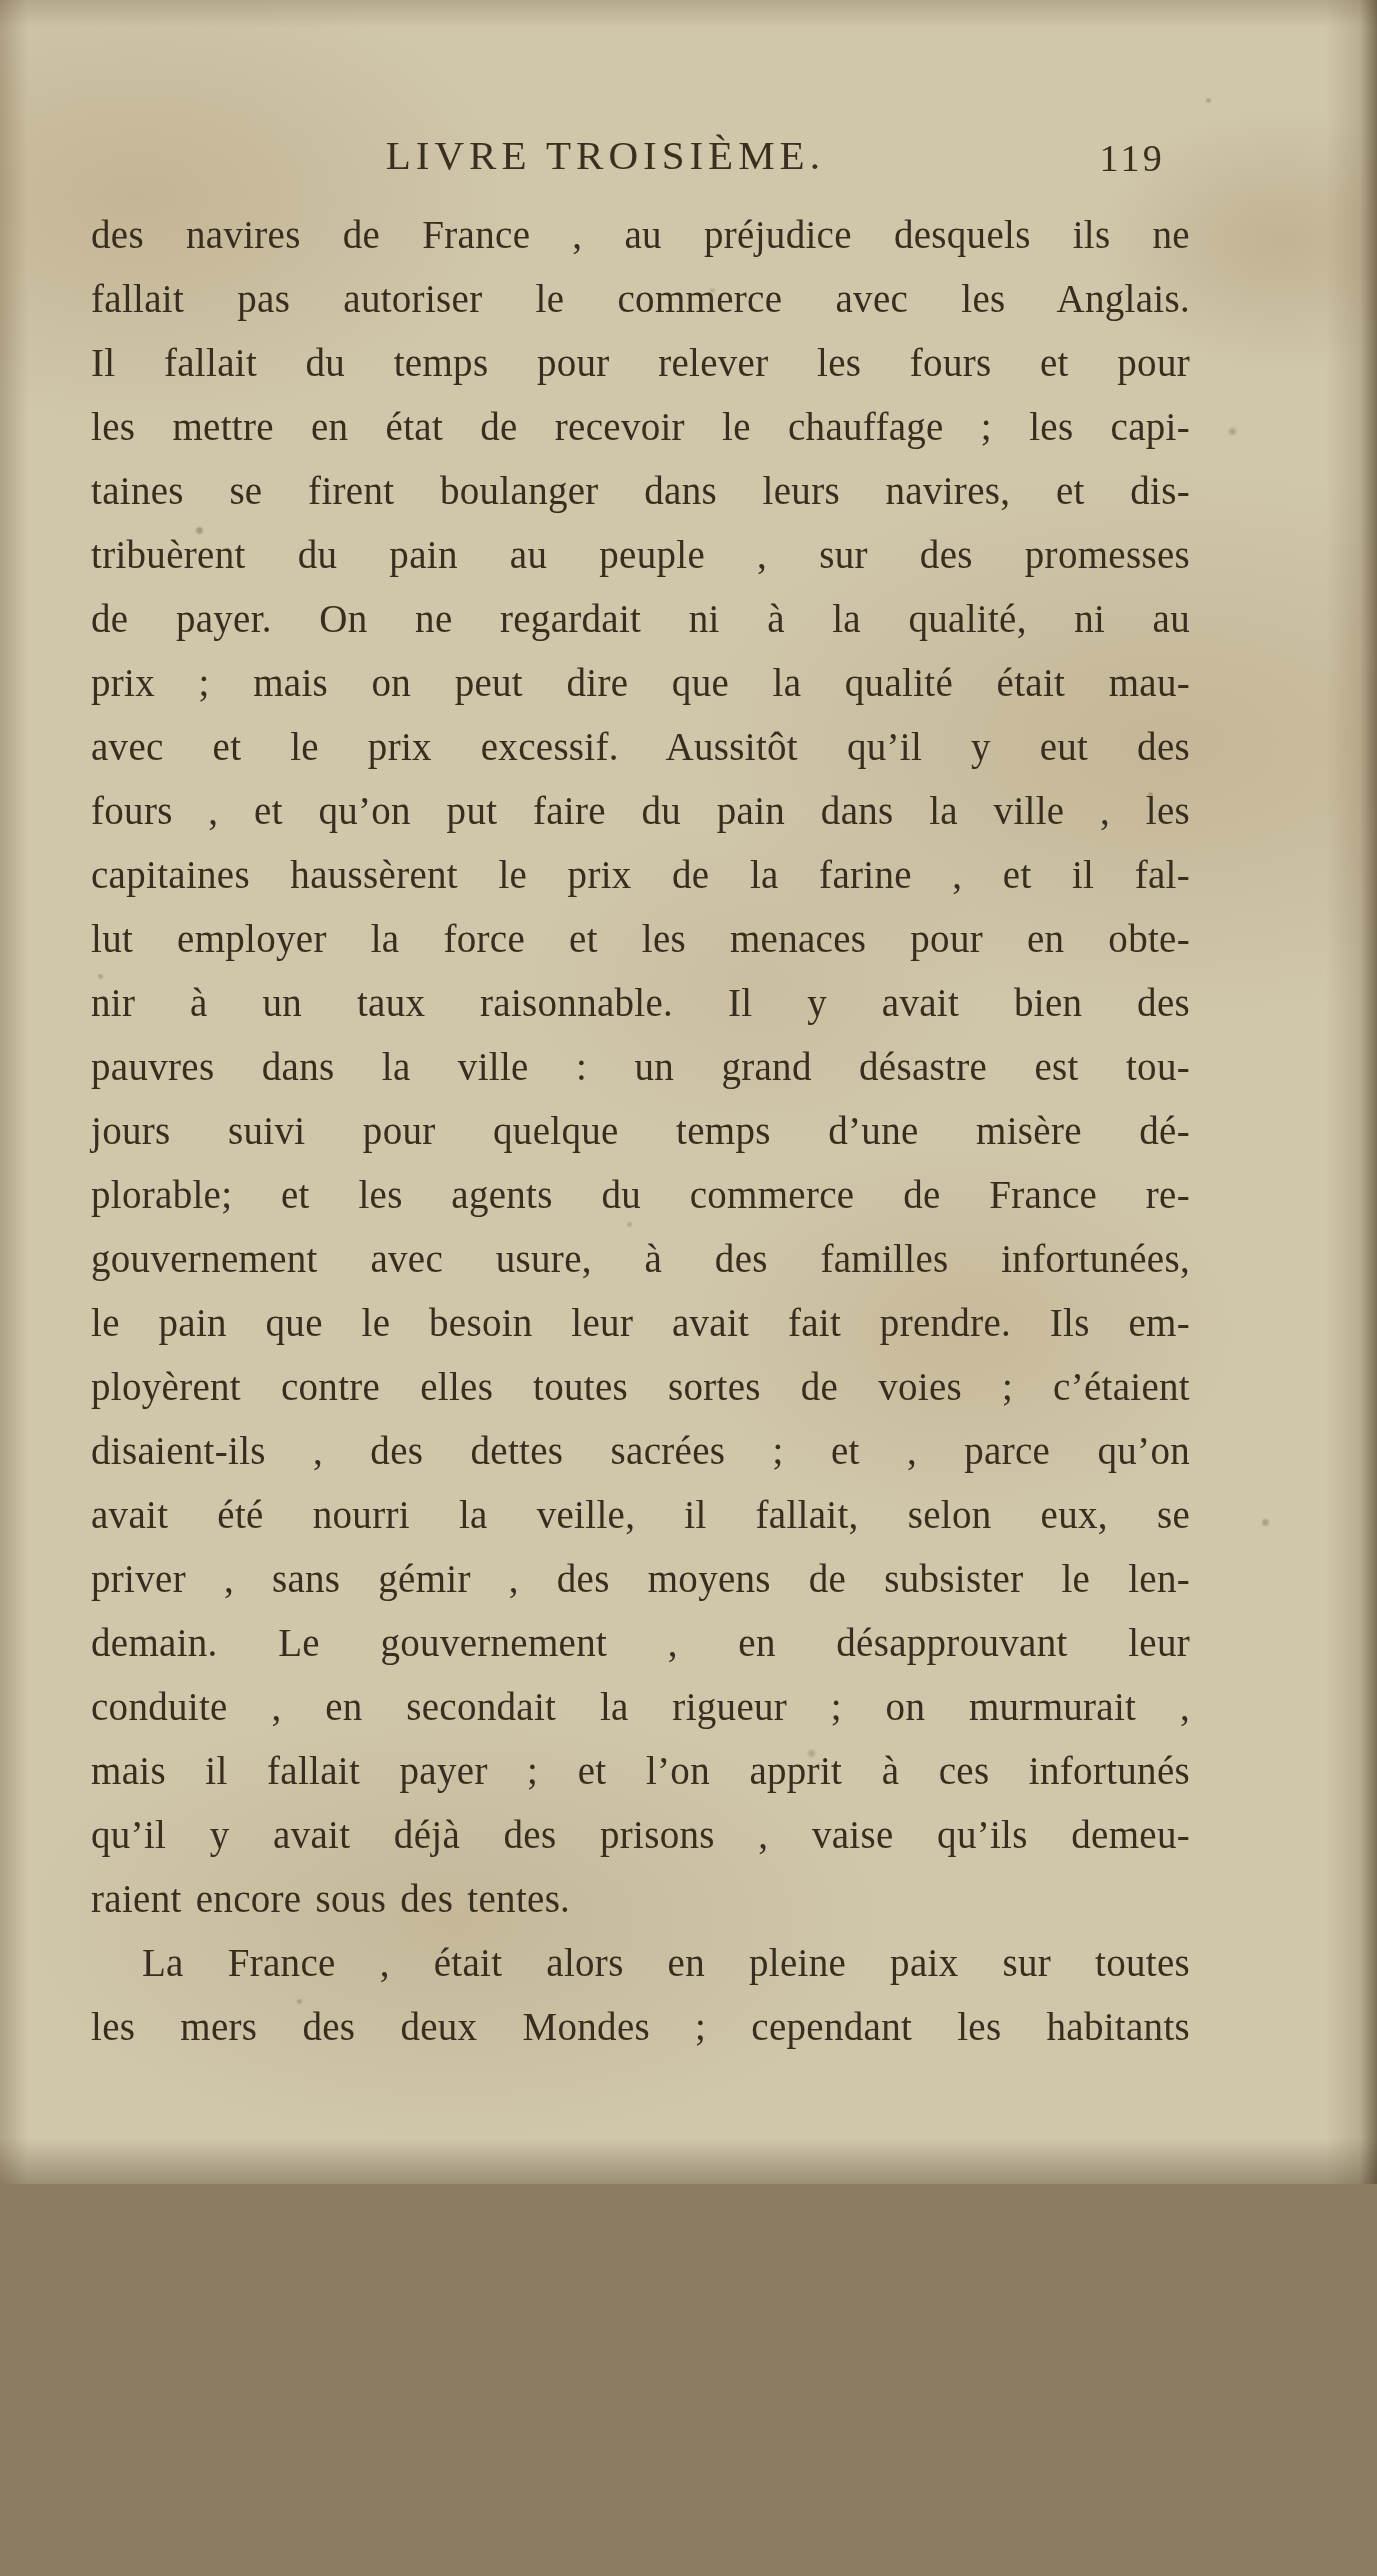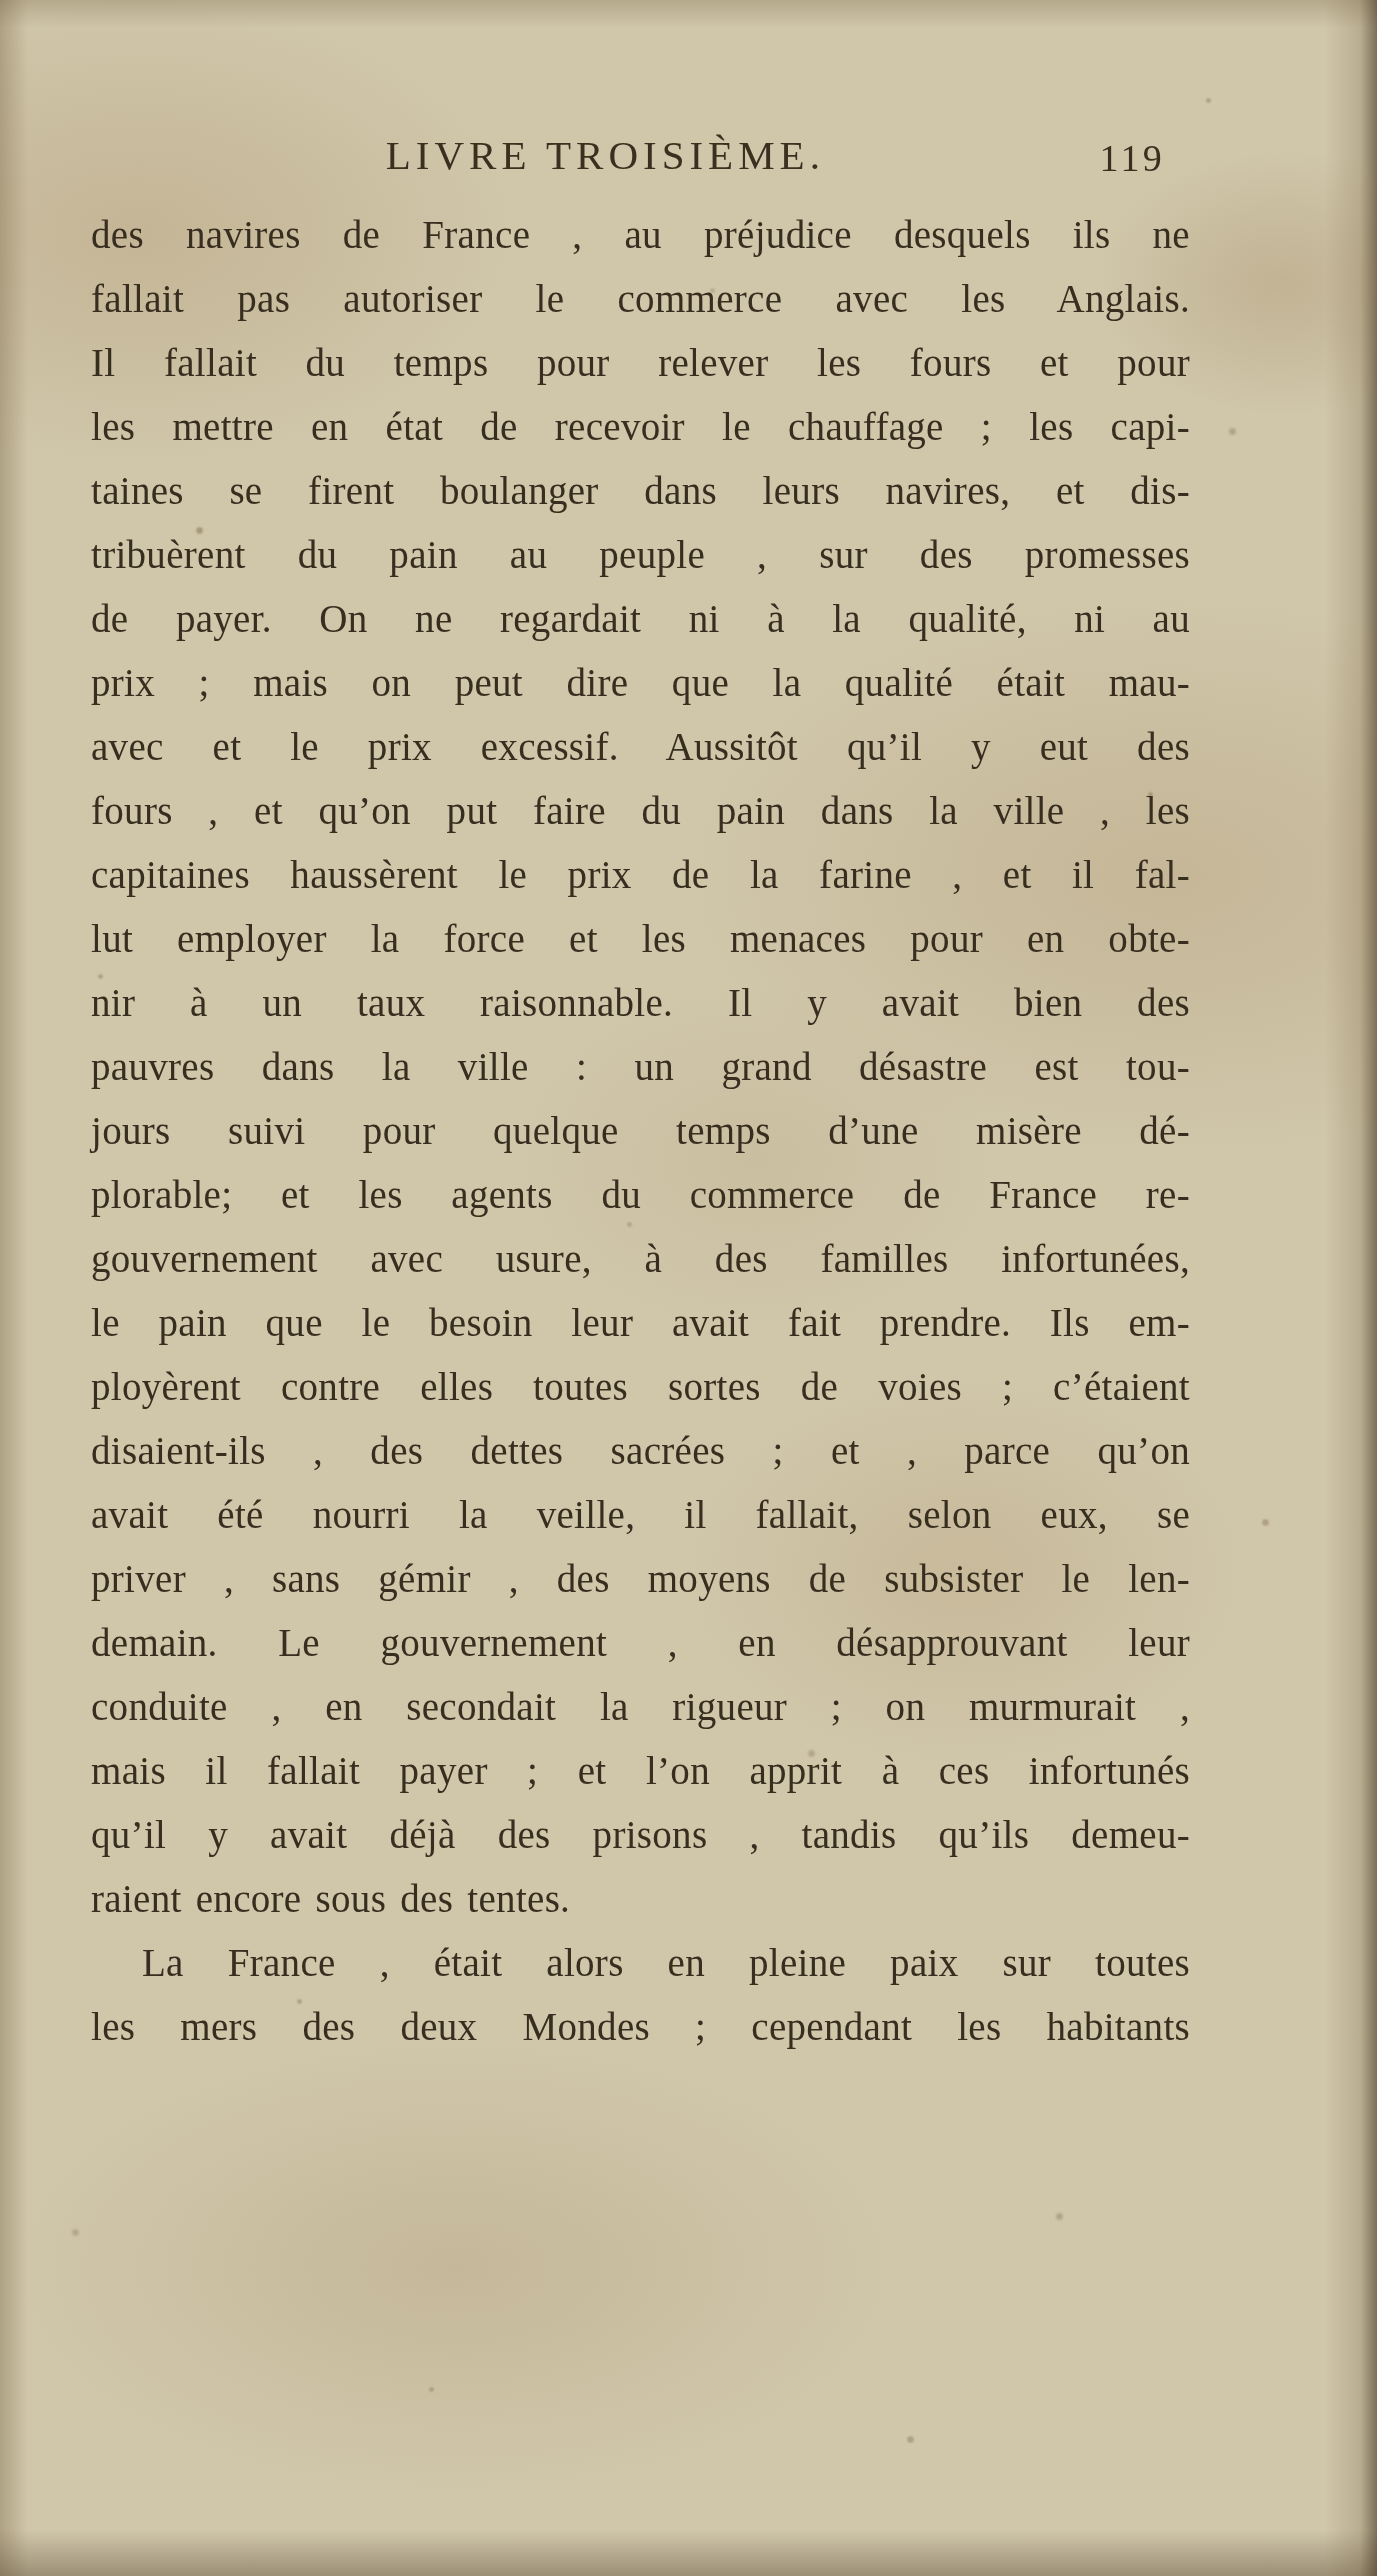--- a/index.html
+++ b/index.html
@@ -3,21 +3,21 @@
 <meta charset="utf-8">
 <style>
   html, body {
     margin: 0;
     padding: 0;
     background: #8a7c5f;
   }
   .page {
     position: relative;
     width: 1378px;
-    height: 2576px;
+    height: 2184px;
     overflow: hidden;
     font-family: "Liberation Serif", "DejaVu Serif", serif;
     background-color: #d0c6aa;
     background-image:
       radial-gradient(744px 430px at 85% 34%, rgba(151,120,74,0.20), transparent 65%),
       radial-gradient(579px 355px at 10% 9%,  rgba(151,120,74,0.22), transparent 65%),
       radial-gradient(430px 298px at 70% 61%, rgba(162,130,82,0.18), transparent 65%),
       radial-gradient(678px 347px at 33% 88%, rgba(140,112,68,0.16), transparent 65%),
       radial-gradient(264px 190px at 93% 11%, rgba(140,110,65,0.22), transparent 70%),
       radial-gradient(347px 248px at 55% 45%, rgba(150,120,75,0.10), transparent 70%),
@@ -126,19 +126,19 @@
       <div class="text-line">plorable; et les agents du commerce de France re-</div>
       <div class="text-line">gouvernement avec usure, à des familles infortunées,</div>
       <div class="text-line">le pain que le besoin leur avait fait prendre. Ils em-</div>
       <div class="text-line">ployèrent contre elles toutes sortes de voies ; c’étaient</div>
       <div class="text-line">disaient-ils , des dettes sacrées ; et , parce qu’on</div>
       <div class="text-line">avait été nourri la veille, il fallait, selon eux, se</div>
       <div class="text-line">priver , sans gémir , des moyens de subsister le len-</div>
       <div class="text-line">demain. Le gouvernement , en désapprouvant leur</div>
       <div class="text-line">conduite , en secondait la rigueur ; on murmurait ,</div>
       <div class="text-line">mais il fallait payer ; et l’on apprit à ces infortunés</div>
-      <div class="text-line">qu’il y avait déjà des prisons , tandis qu’ils demeu-</div>
+      <div class="text-line">qu’il y avait déjà des prisons , vaise qu’ils demeu-</div>
       <div class="text-line end">raient encore sous des tentes.</div>
       <div class="text-line indent">La France , était alors en pleine paix sur toutes</div>
       <div class="text-line">les mers des deux Mondes ; cependant les habitants</div>
     </div>
 </div>
 
 
 </body></html>

